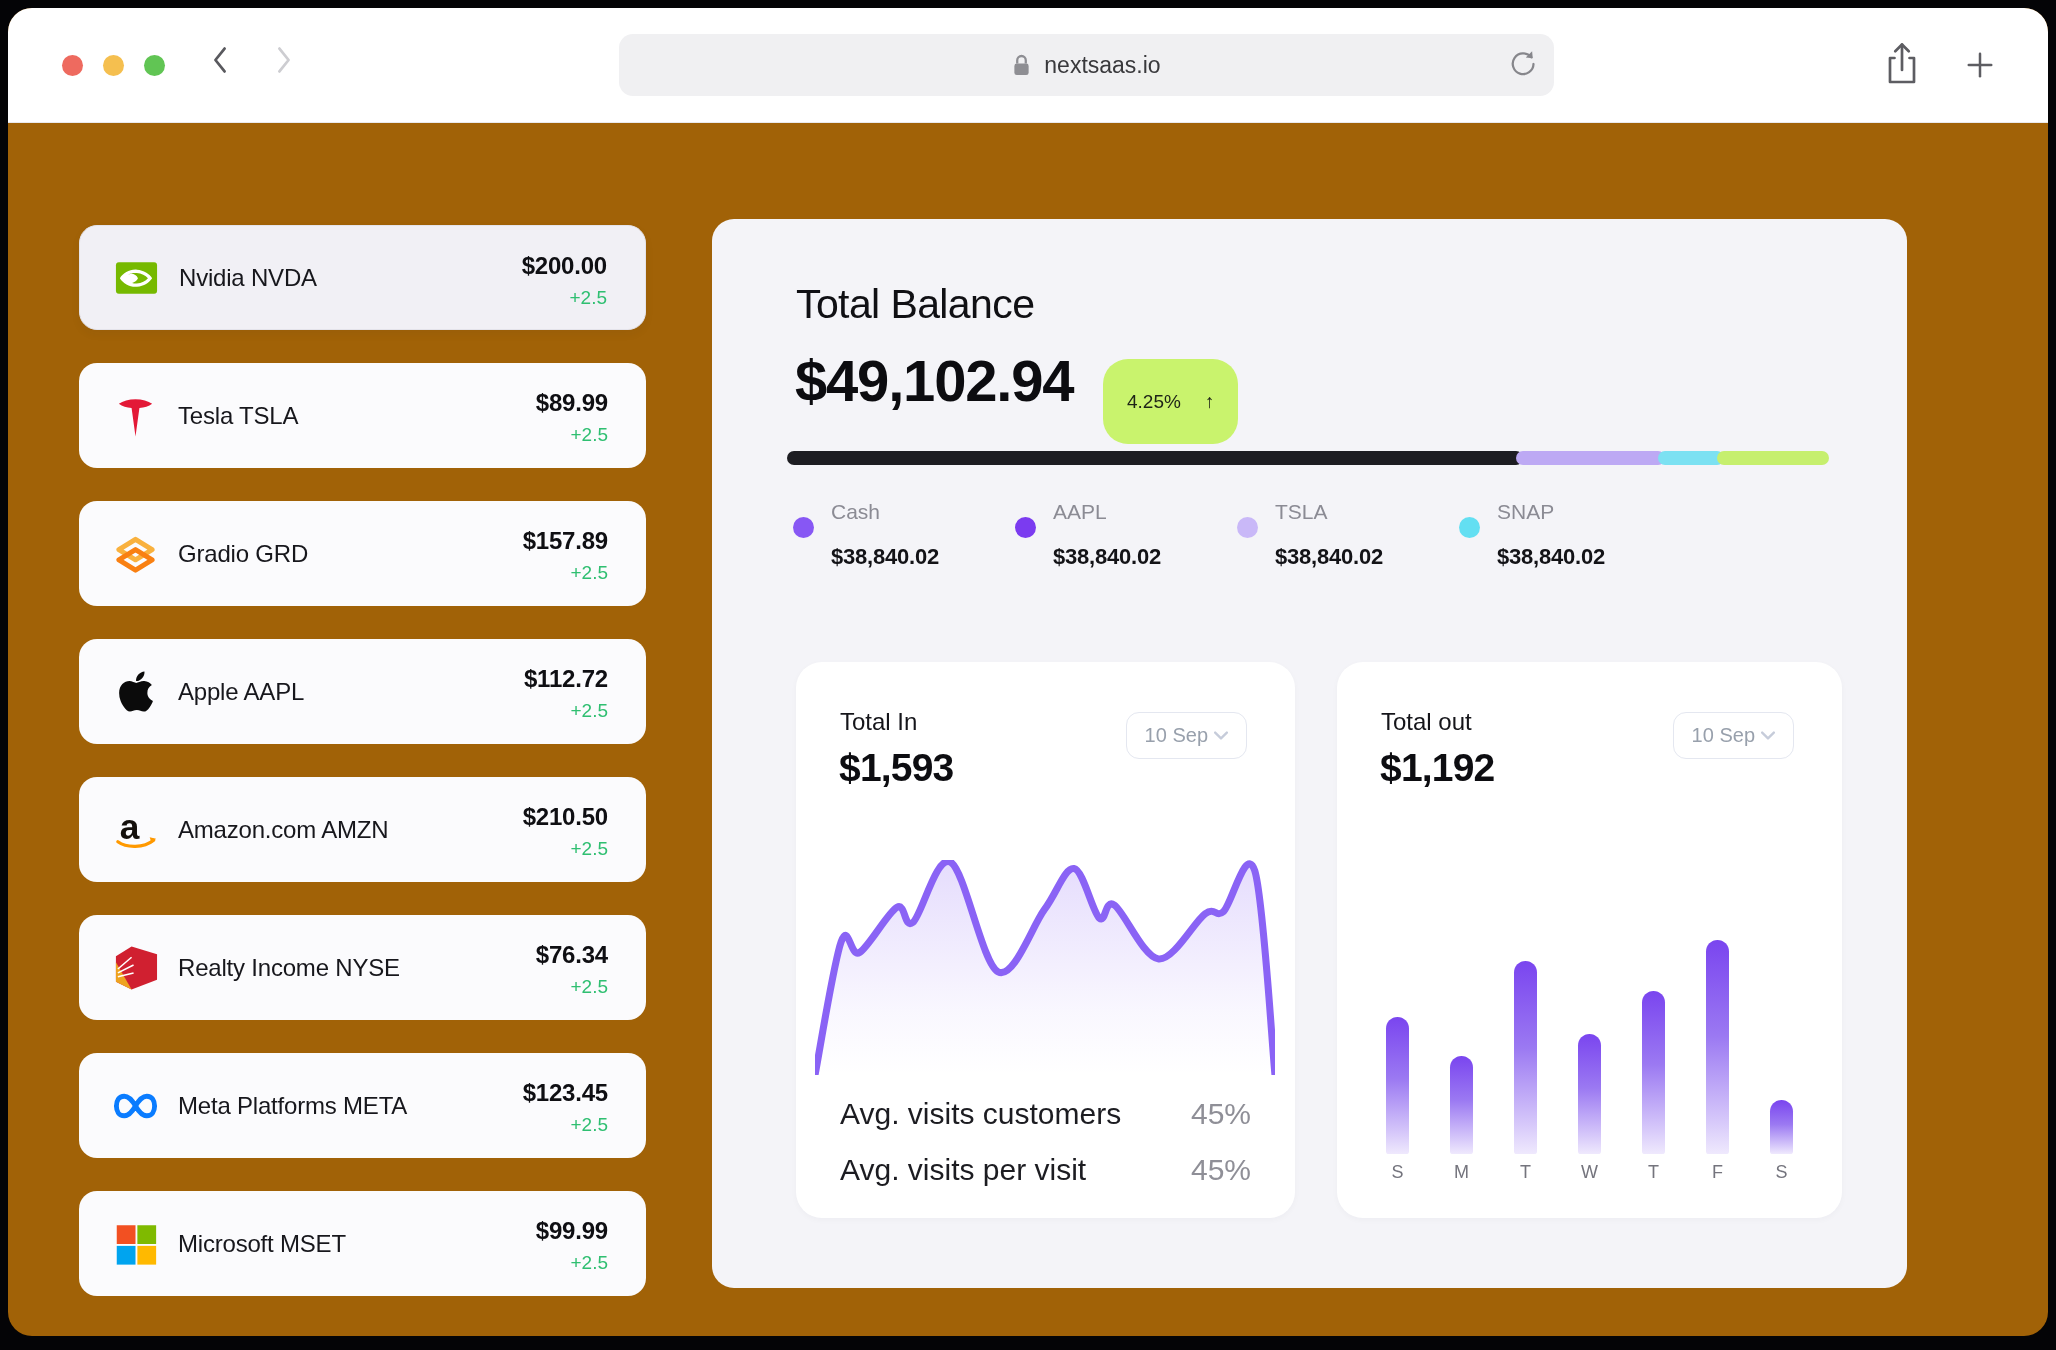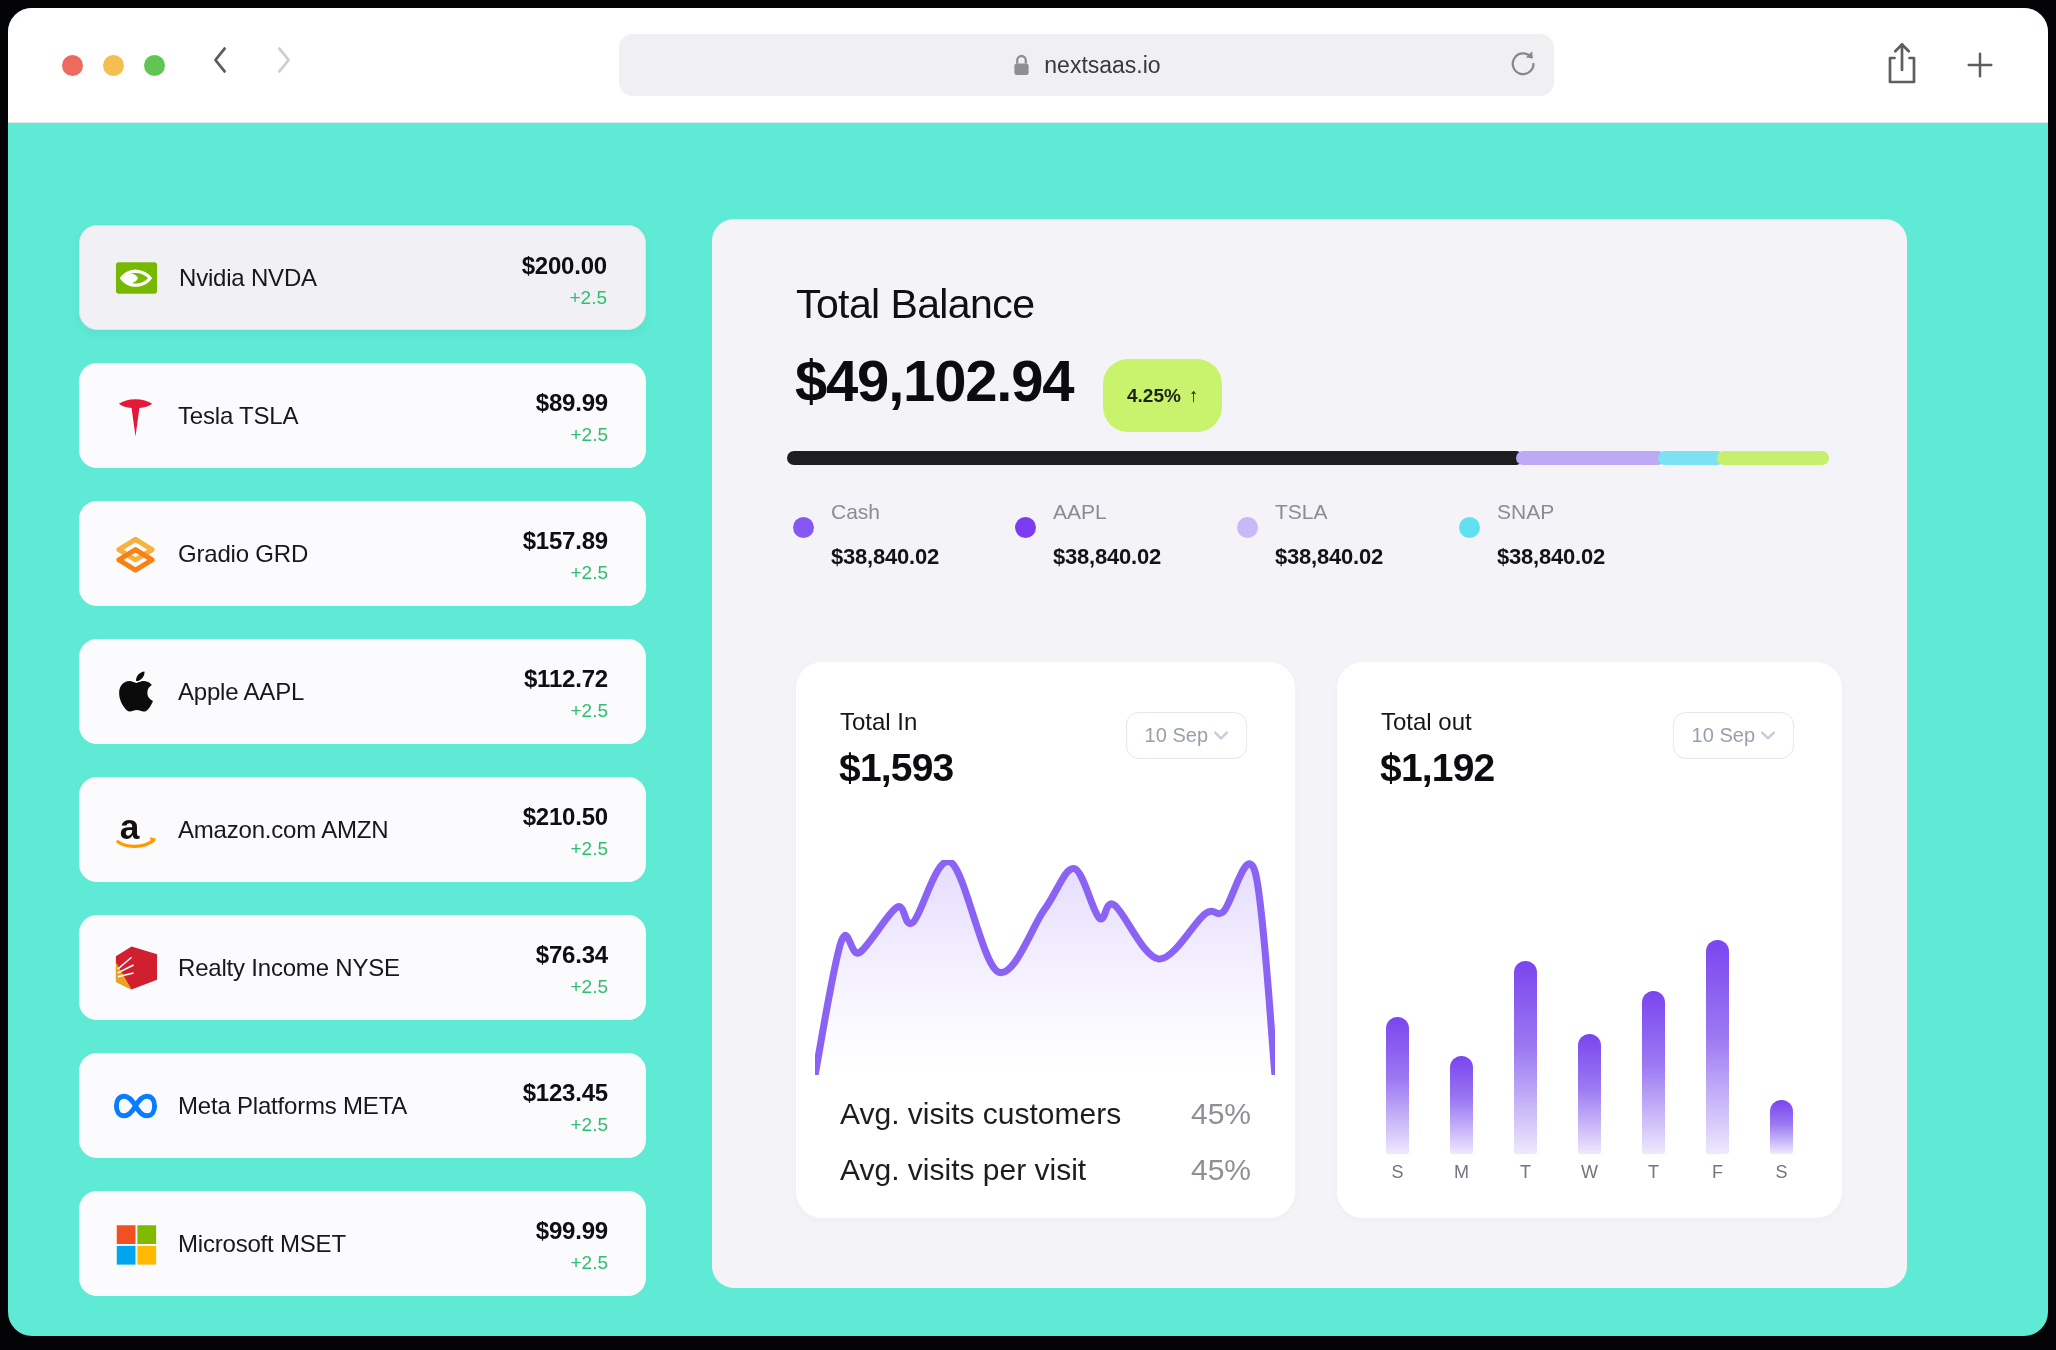--- a/index.html
+++ b/index.html
@@ -1,17 +1,17 @@
 <!DOCTYPE html>
 <html><head>
 <meta charset="utf-8">
 <style>
   html,body{margin:0;padding:0;width:2056px;height:1350px;overflow:hidden;background:#040406;
     font-family:"Liberation Sans","DejaVu Sans",sans-serif;-webkit-font-smoothing:antialiased;}
-  .window{position:absolute;top:8px;left:8px;right:8px;bottom:14px;background:#5eead4;border-radius:24px;overflow:hidden;}
+  .window{position:absolute;top:8px;left:8px;right:8px;bottom:14px;background:#a16207;border-radius:24px;overflow:hidden;}
   
   .toolbar{position:absolute;top:0;left:0;right:0;height:114px;background:#ffffff;border-bottom:1px solid #e9e9ec;}
   .traffic{position:absolute;left:54px;top:47px;display:flex;gap:20px;}
   .tl{width:21px;height:21px;border-radius:50%;}
   .nav-arrows{position:absolute;left:200px;top:36px;display:flex;gap:40px;align-items:center;}
   .urlbar{position:absolute;left:611px;top:26px;width:935px;height:62px;background:#f0f0f2;border-radius:14px;
     display:flex;align-items:center;justify-content:center;gap:13px;}
   .url-text{font-size:23px;color:#39393c;}
   .refresh{position:absolute;right:18px;top:15px;}
   .tb-icon{position:absolute;top:32px;}
@@ -23,22 +23,22 @@
     display:flex;align-items:center;justify-content:center;}
   .row .logo svg{max-width:100%;max-height:100%;}
   .row .label{position:absolute;left:99px;top:50%;transform:translateY(-50%);font-size:24px;color:#17171c;font-weight:500;letter-spacing:-.2px;}
   .pricecol{position:absolute;right:38px;top:26px;display:flex;flex-direction:column;align-items:flex-end;}
   .price{font-size:24px;font-weight:600;color:#0f0f13;letter-spacing:-.2px;}
   .change{font-size:19px;color:#2fbf71;margin-top:7px;font-weight:500;}
   
   .panel{position:absolute;left:704px;top:211px;width:1195px;height:1069px;background:#f4f4f8;border-radius:22px;}
   .pb-title{position:absolute;left:84px;top:62px;font-size:41px;font-weight:400;color:#101014;letter-spacing:-.6px;}
   .pb-amount{position:absolute;left:83px;top:128px;font-size:58px;font-weight:600;color:#0c0c10;letter-spacing:-1.2px;}
-  .badge{position:absolute;left:391px;top:140px;height:49px;padding:12px 24px;border-radius:25px;
-    display:flex;align-items:center;gap:8px;font-size:19px;font-weight:700;color:#1e2317;}
+  .badge{position:absolute;left:391px;top:140px;height:49px;padding:18px 24px;border-radius:25px;
+    display:flex;align-items:center;gap:24px;font-size:19px;font-weight:400;color:#1e2317;}
   .progress{position:absolute;left:75px;top:232px;width:1063px;height:14px;display:flex;}
   .progress span{height:14px;border-radius:7px;}
   .progress span + span{margin-left:-7px;}
   .legend{position:absolute;left:81px;top:281px;display:flex;}
   .lentry{width:222px;display:flex;gap:17px;}
   .dot{width:21px;height:21px;border-radius:50%;margin-top:17px;flex:none;}
   .ltxt{display:flex;flex-direction:column;}
   .llabel{font-size:21px;color:#8b8b94;}
   .lvalue{font-size:22px;color:#131317;font-weight:600;margin-top:20px;letter-spacing:-.2px;}
   

